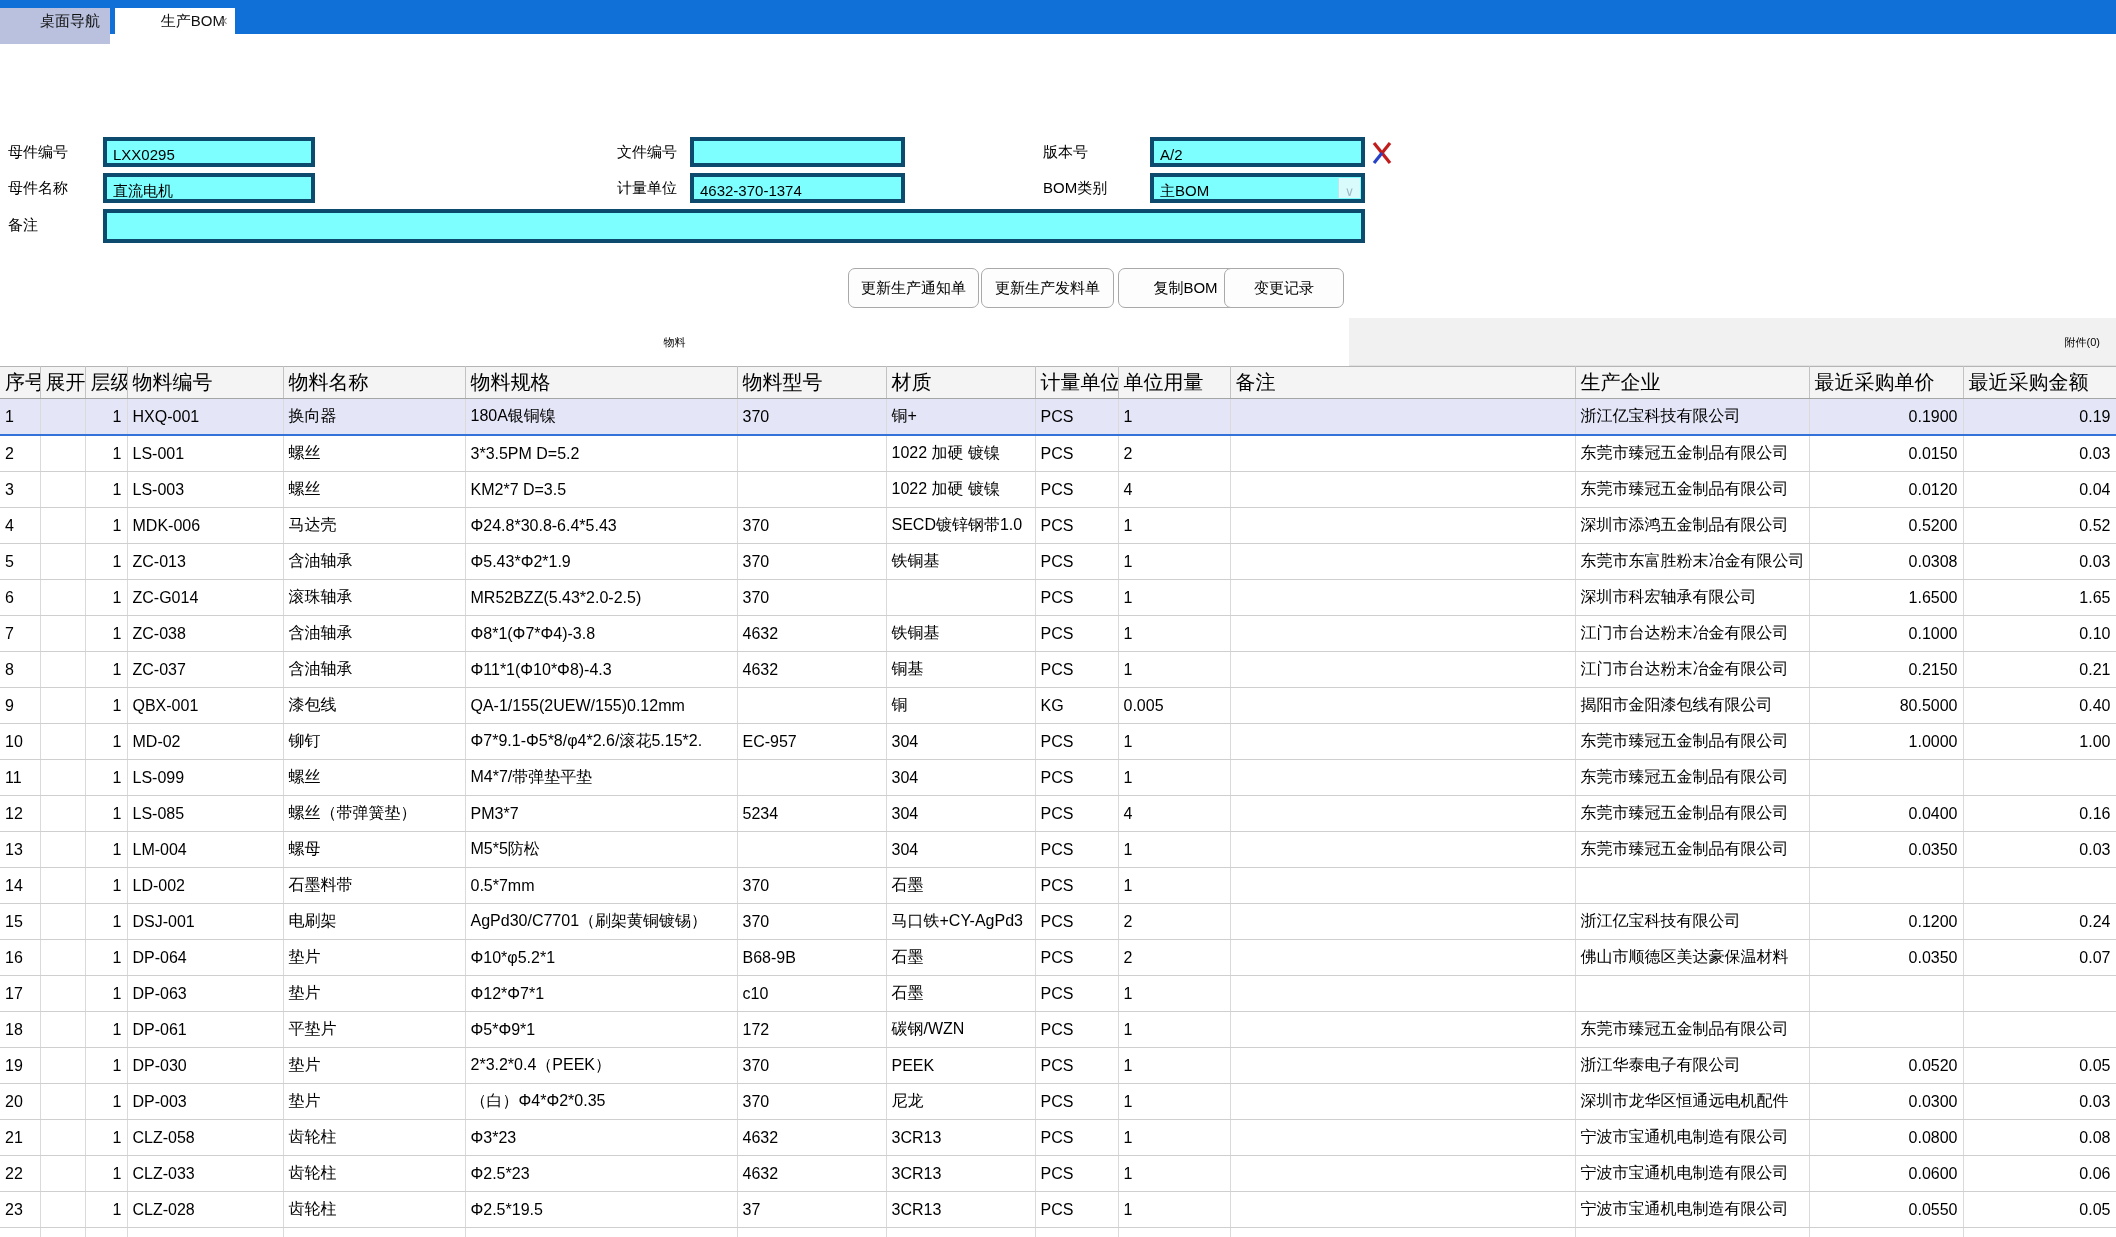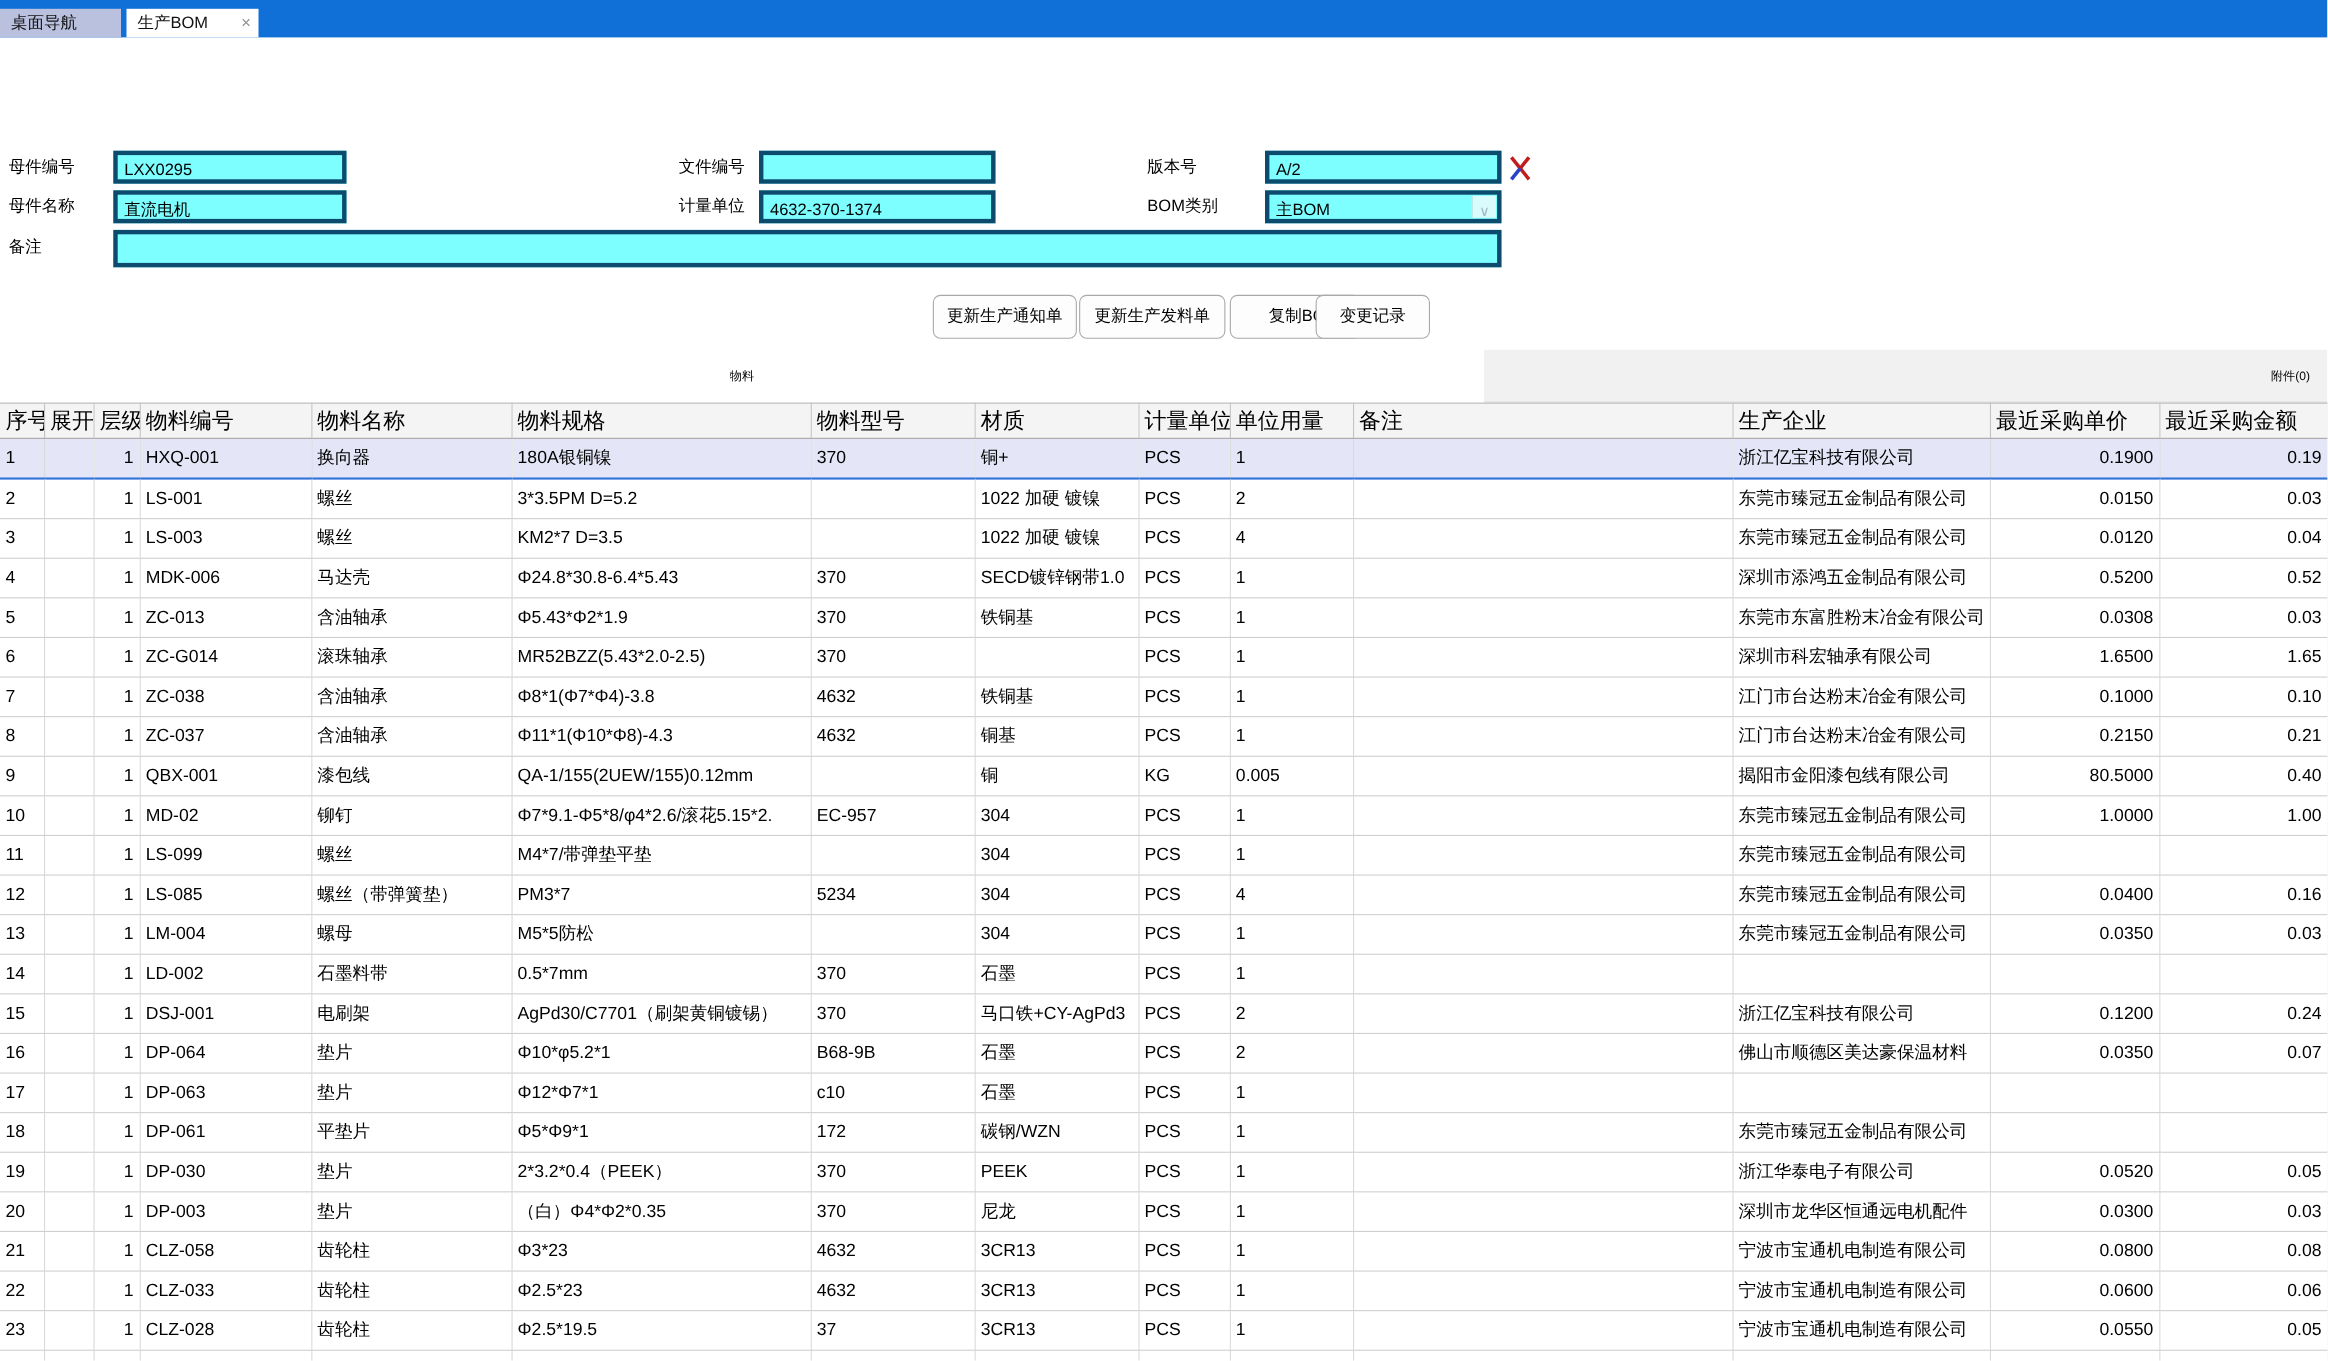--- a/index.html
+++ b/index.html
@@ -1,22 +1,22 @@
 <!DOCTYPE html>
 <html><head>
 <meta charset="utf-8">
 <style>
   html,body{margin:0;padding:0;background:#fff;}
   #app{position:relative;width:2116px;height:1237px;overflow:hidden;background:#fff;
        font-family:"Liberation Sans","DejaVu Sans",sans-serif;color:#000;}
 
   
   .topbar{position:absolute;top:0;left:0;width:2116px;height:34px;background:#1170d8;}
-  .wtab{position:absolute;top:8px;height:26px;line-height:26px;font-size:15px;
-        padding:0 10px;box-sizing:border-box;white-space:nowrap;}
+  .wtab{position:absolute;top:8px;height:36px;line-height:26px;font-size:15px;
+        padding:0 10px;box-sizing:border-box;white-space:nowrap;text-align:right;}
   .wtab.inactive{left:0;width:110px;background:#b9c1de;color:#111;}
   .wtab.active{left:115px;width:120px;background:#ffffff;color:#111;}
   .wtab .close{position:absolute;right:7px;top:0;color:#8f8f8f;font-size:15px;cursor:default;}
 
   
   .flabel{position:absolute;font-size:15px;height:20px;line-height:20px;white-space:nowrap;}
   .finput{position:absolute;box-sizing:border-box;height:30px;line-height:28px;
           background:#7dfeff;border:4px solid #0c4a6e;font-size:15px;padding:0 6px;
           white-space:nowrap;overflow:hidden;}
   .fdrop{padding-right:24px;}
@@ -87,21 +87,21 @@
     <span>主BOM</span>
     <span class="chev">∨</span>
   </div>
 
   <div class="flabel" style="left:8px;top:215px;">备注</div>
   <div class="finput" style="left:103px;top:209px;width:1262px;height:34px;line-height:32px;"></div>
 
   <div class="btn" style="left:848px;width:131px;">更新生产通知单</div>
   <div class="btn" style="left:981px;width:133px;">更新生产发料单</div>
   <div class="btn" style="left:1118px;width:119px;padding-left:22px;">复制BOM</div>
-  <div class="btn" style="left:1196px;width:104px;">变更记录</div>
+  <div class="btn" style="left:1224px;width:120px;">变更记录</div>
 
   <div class="sec sec-left">物料</div>
   <div class="sec sec-right">附件(0)</div>
 
   <div class="tablewrap">
     <table>
       <colgroup id="colgroup">
           <col style="width: 40px;">
           <col style="width: 45px;">
           <col style="width: 42px;">

